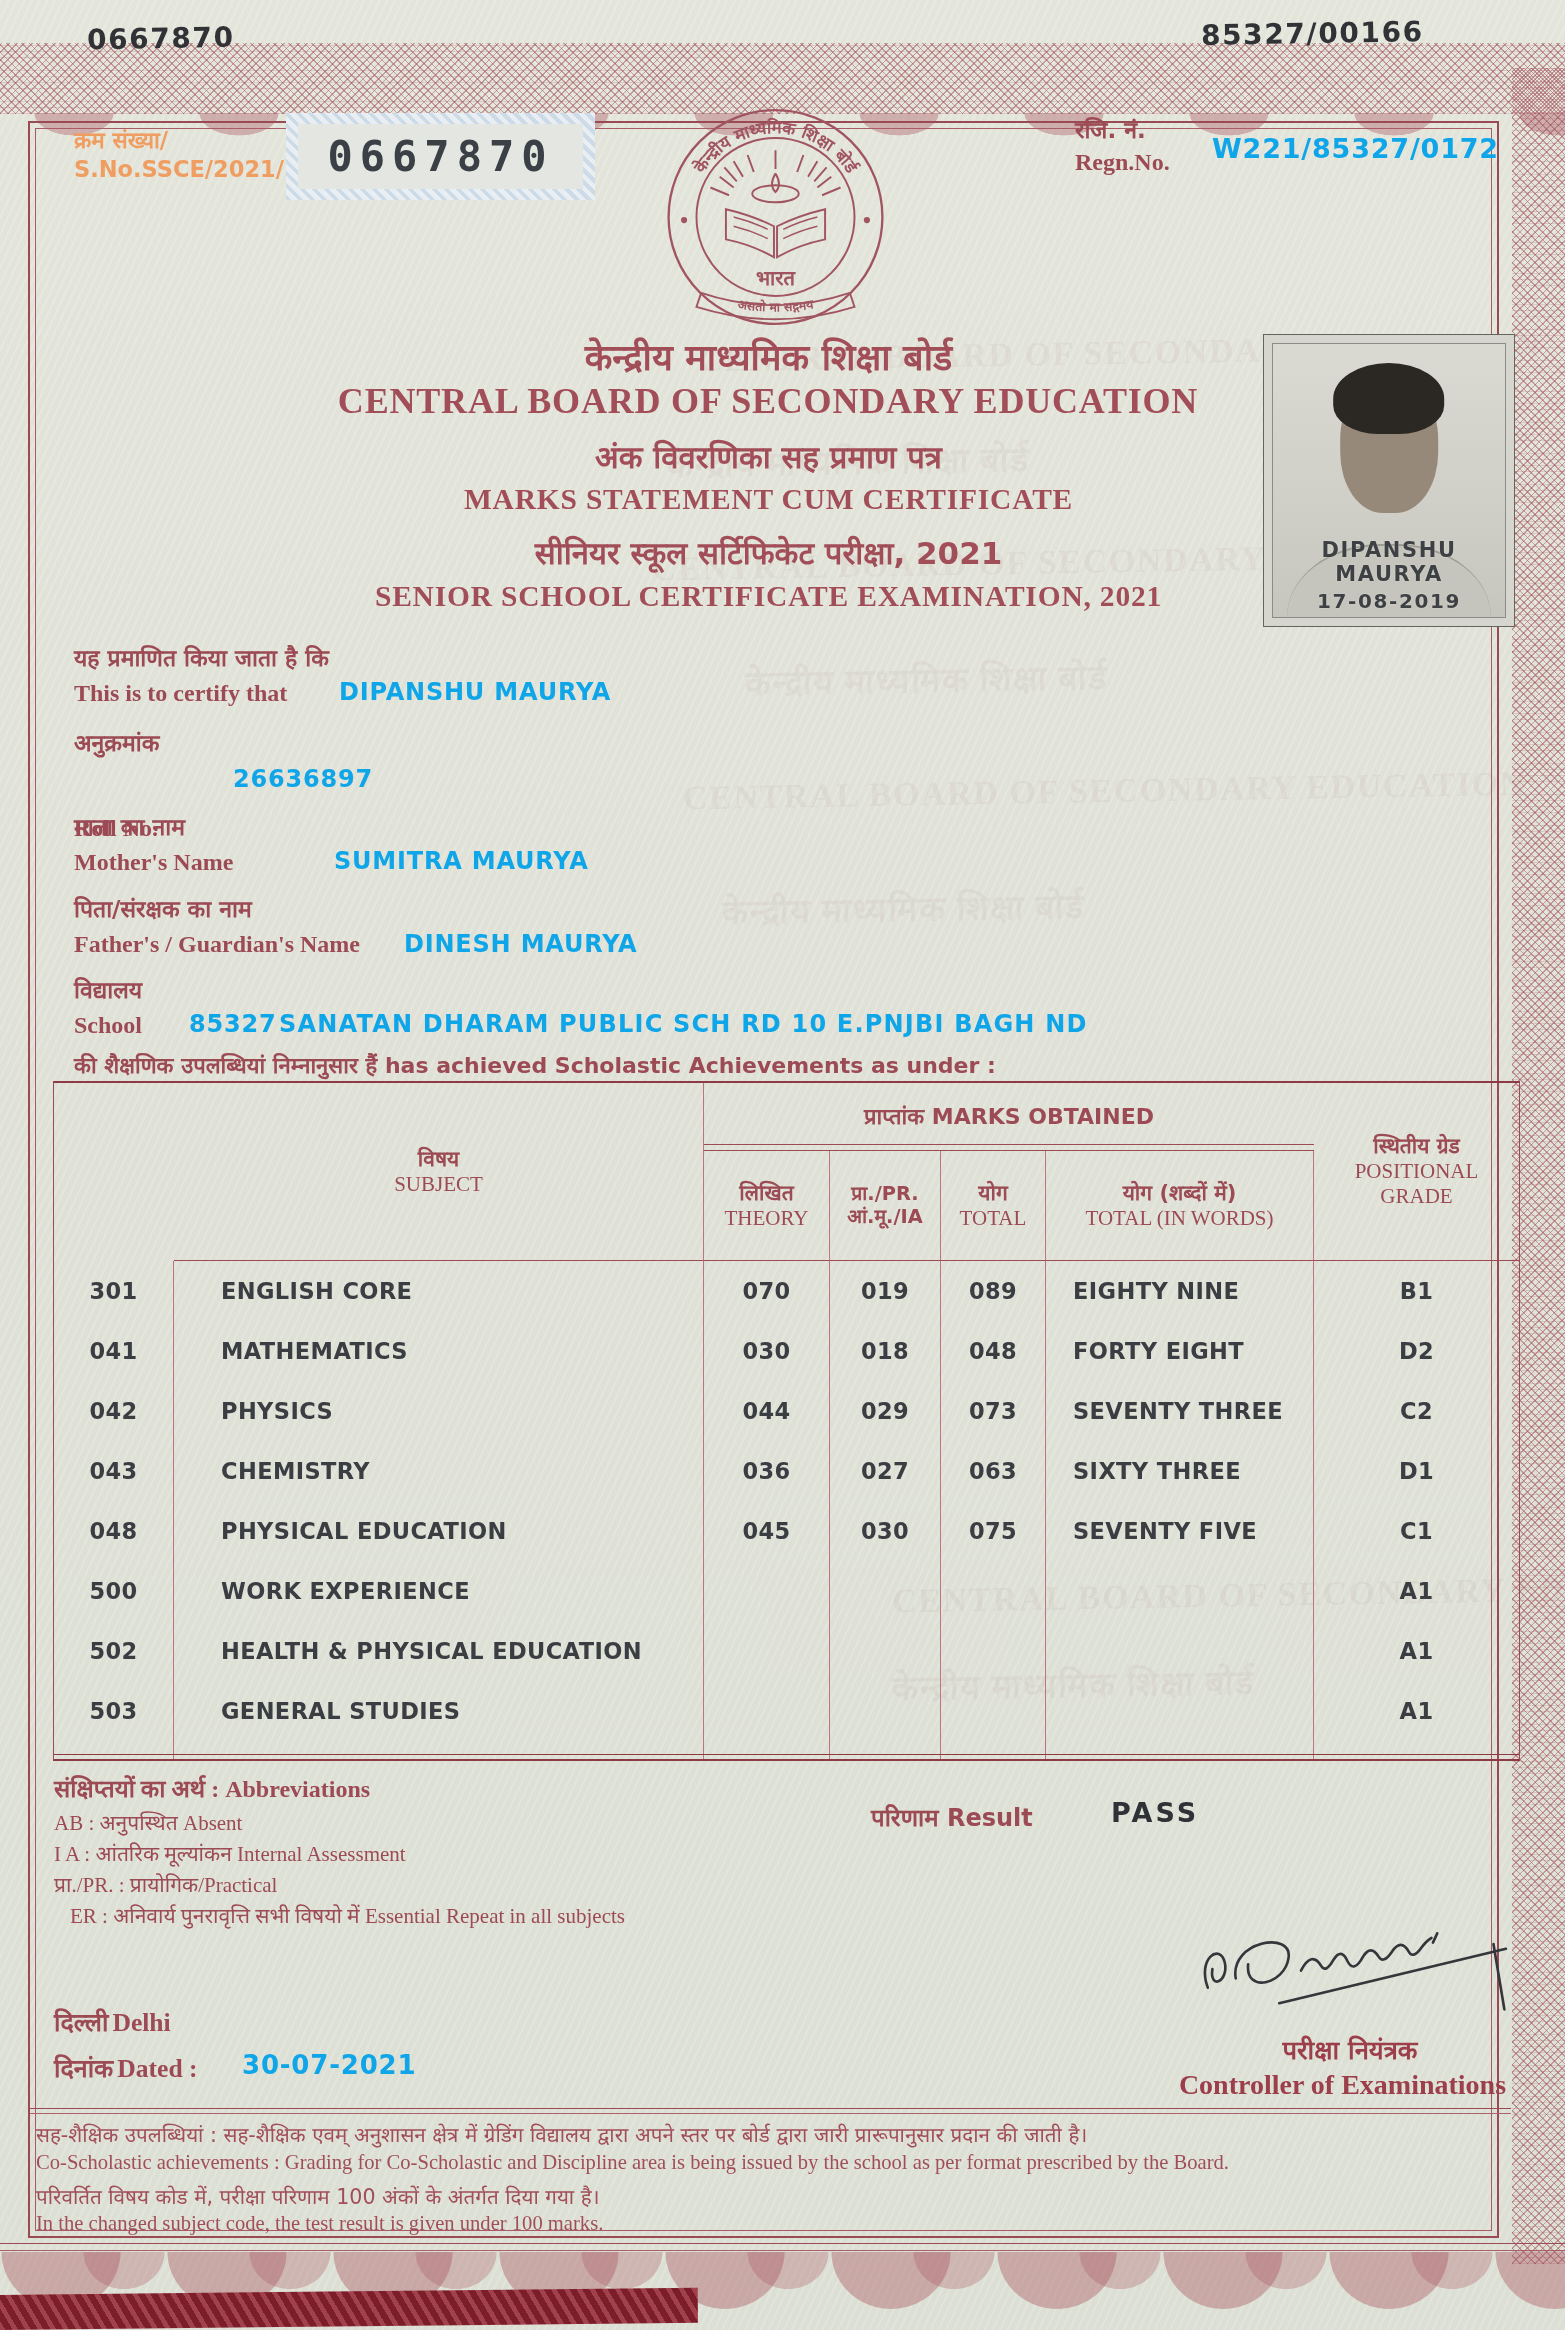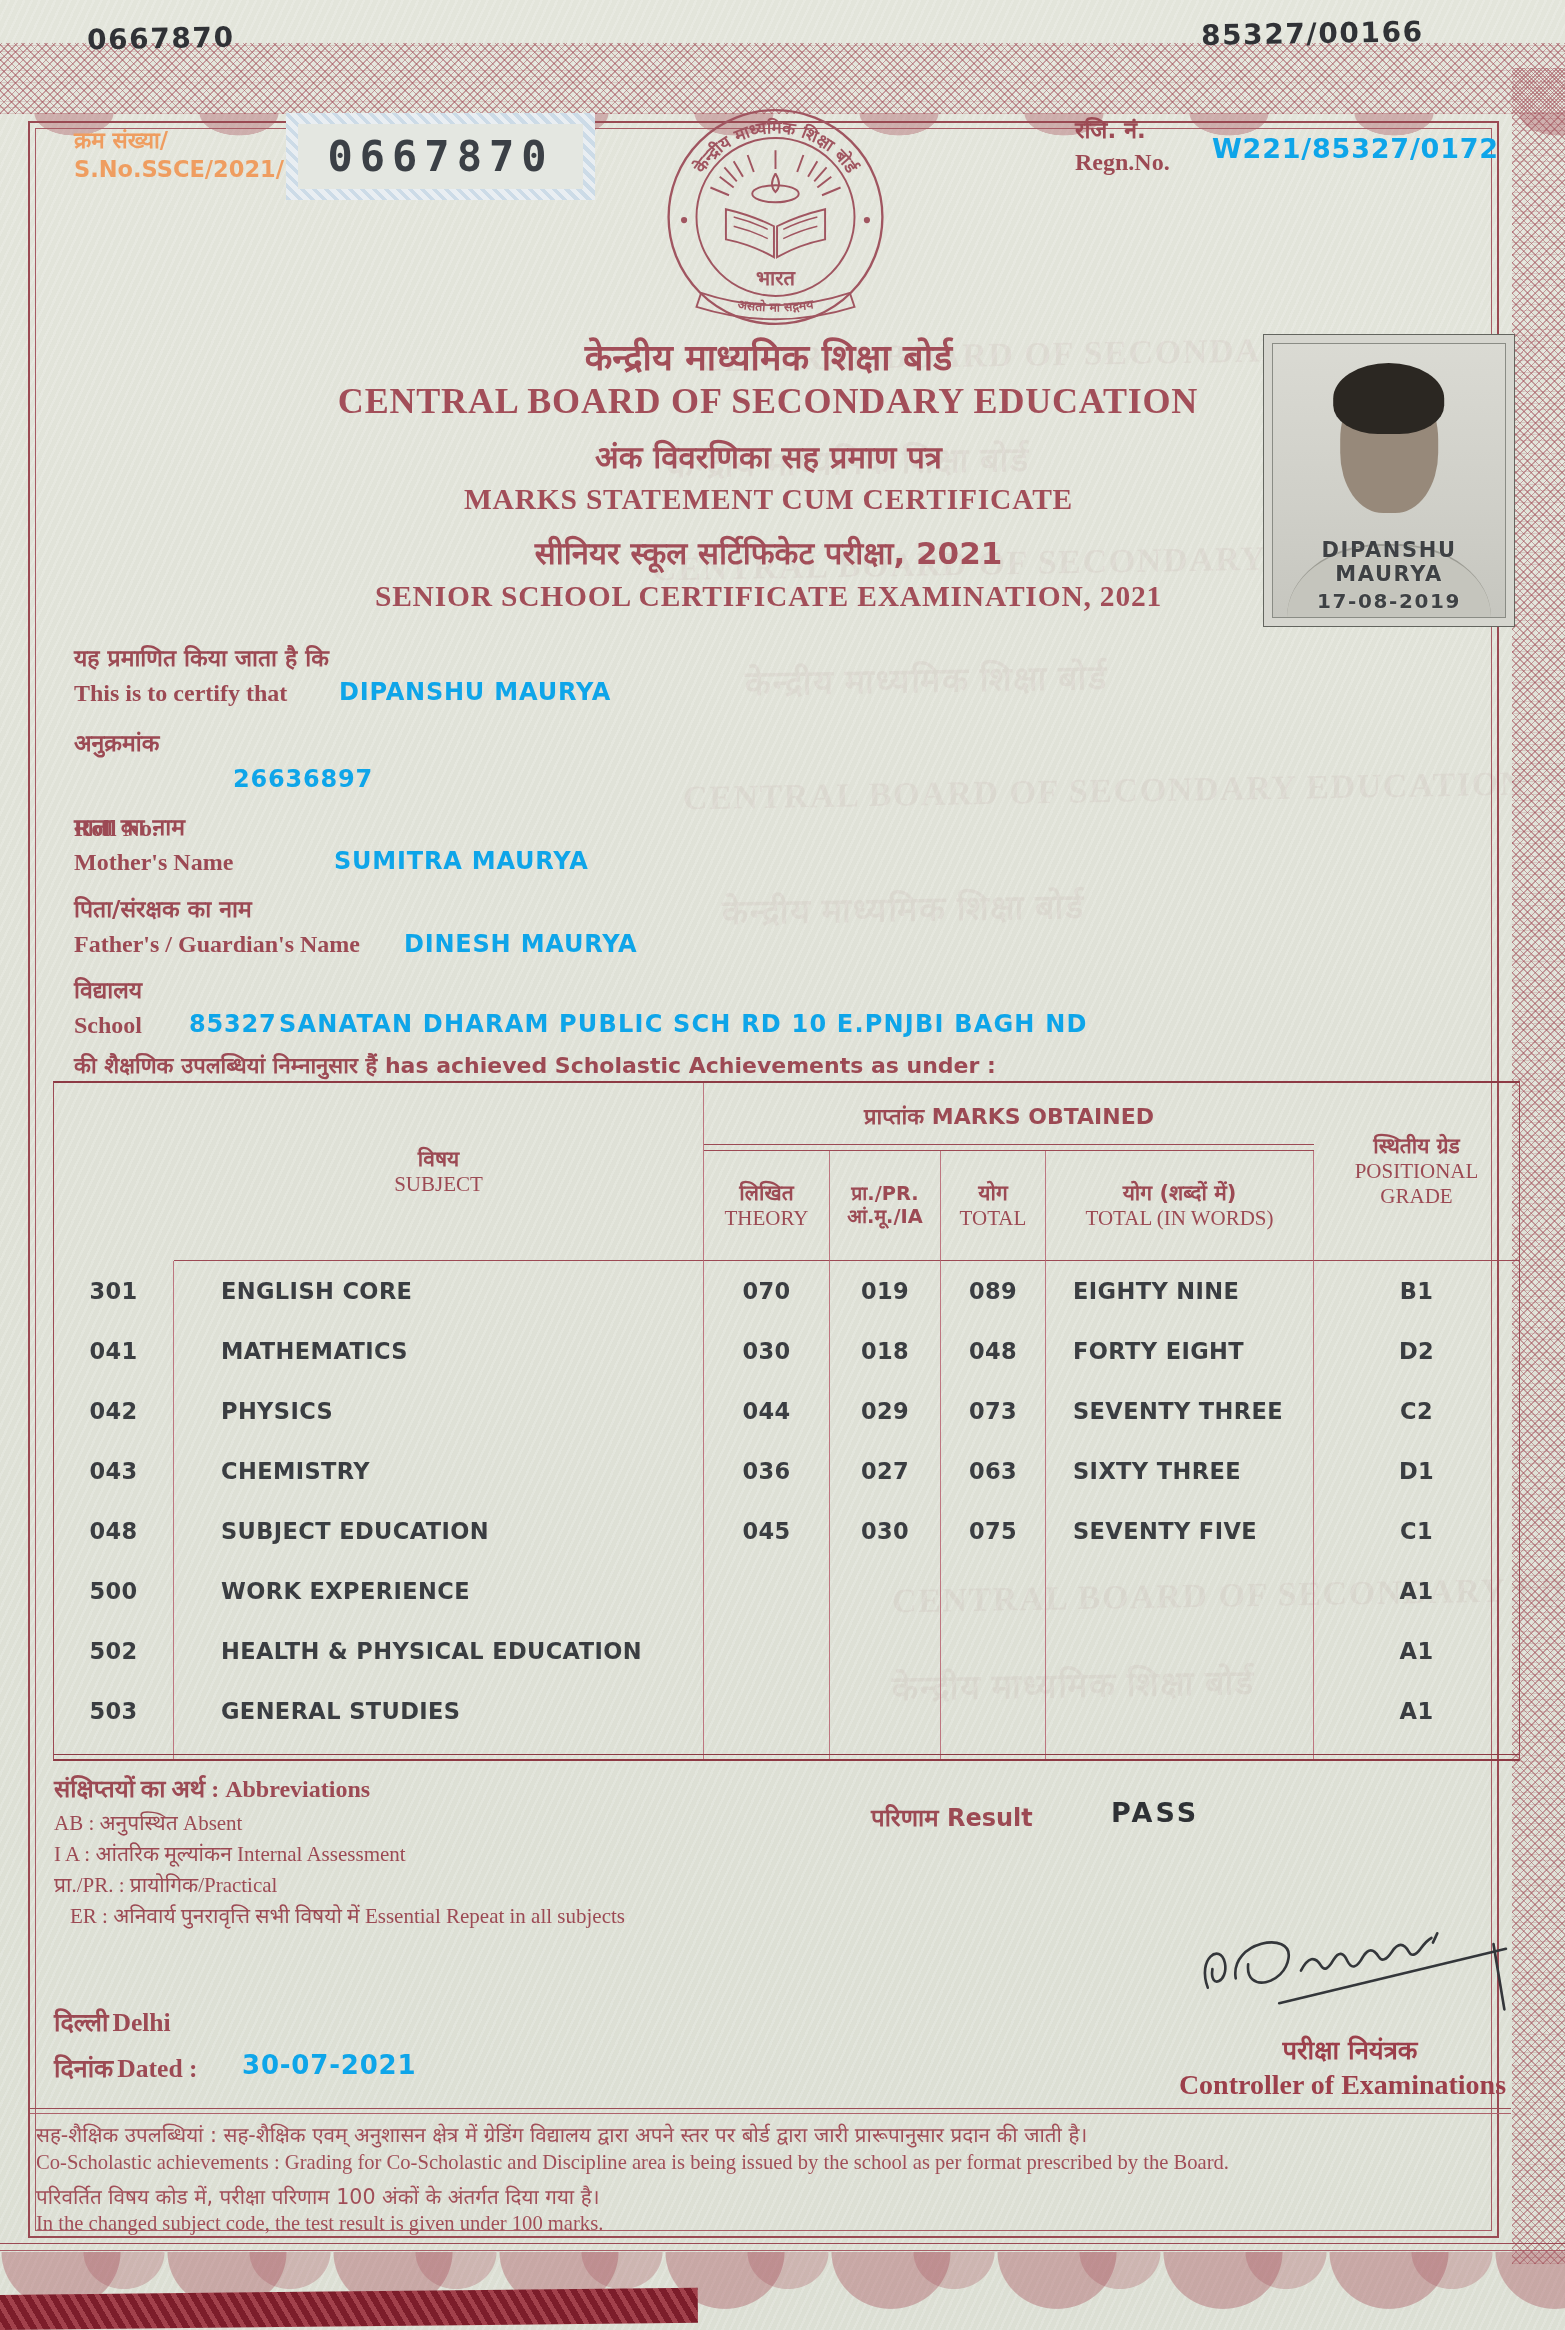--- a/index.html
+++ b/index.html
@@ -254,21 +254,21 @@
 
   <div class="cell td bR" style="grid-area:6/1;">043</div>
   <div class="cell td l bR" style="grid-area:6/2;padding-left:47px;box-sizing:border-box;">CHEMISTRY</div>
   <div class="cell td bR" style="grid-area:6/3;">036</div>
   <div class="cell td bR" style="grid-area:6/4;">027</div>
   <div class="cell td bR" style="grid-area:6/5;">063</div>
   <div class="cell td l bR" style="grid-area:6/6;padding-left:27px;box-sizing:border-box;">SIXTY THREE</div>
   <div class="cell td" style="grid-area:6/7;">D1</div>
 
   <div class="cell td bR" style="grid-area:7/1;">048</div>
-  <div class="cell td l bR" style="grid-area:7/2;padding-left:47px;box-sizing:border-box;">SUBJECT EDUCATION</div>
+  <div class="cell td l bR" style="grid-area:7/2;padding-left:47px;box-sizing:border-box;">PHYSICAL EDUCATION</div>
   <div class="cell td bR" style="grid-area:7/3;">045</div>
   <div class="cell td bR" style="grid-area:7/4;">030</div>
   <div class="cell td bR" style="grid-area:7/5;">075</div>
   <div class="cell td l bR" style="grid-area:7/6;padding-left:27px;box-sizing:border-box;">SEVENTY FIVE</div>
   <div class="cell td" style="grid-area:7/7;">C1</div>
 
   <div class="cell td bR" style="grid-area:8/1;">500</div>
   <div class="cell td l bR" style="grid-area:8/2;padding-left:47px;box-sizing:border-box;">WORK EXPERIENCE</div>
   <div class="cell td bR" style="grid-area:8/3;"></div>
   <div class="cell td bR" style="grid-area:8/4;"></div>

